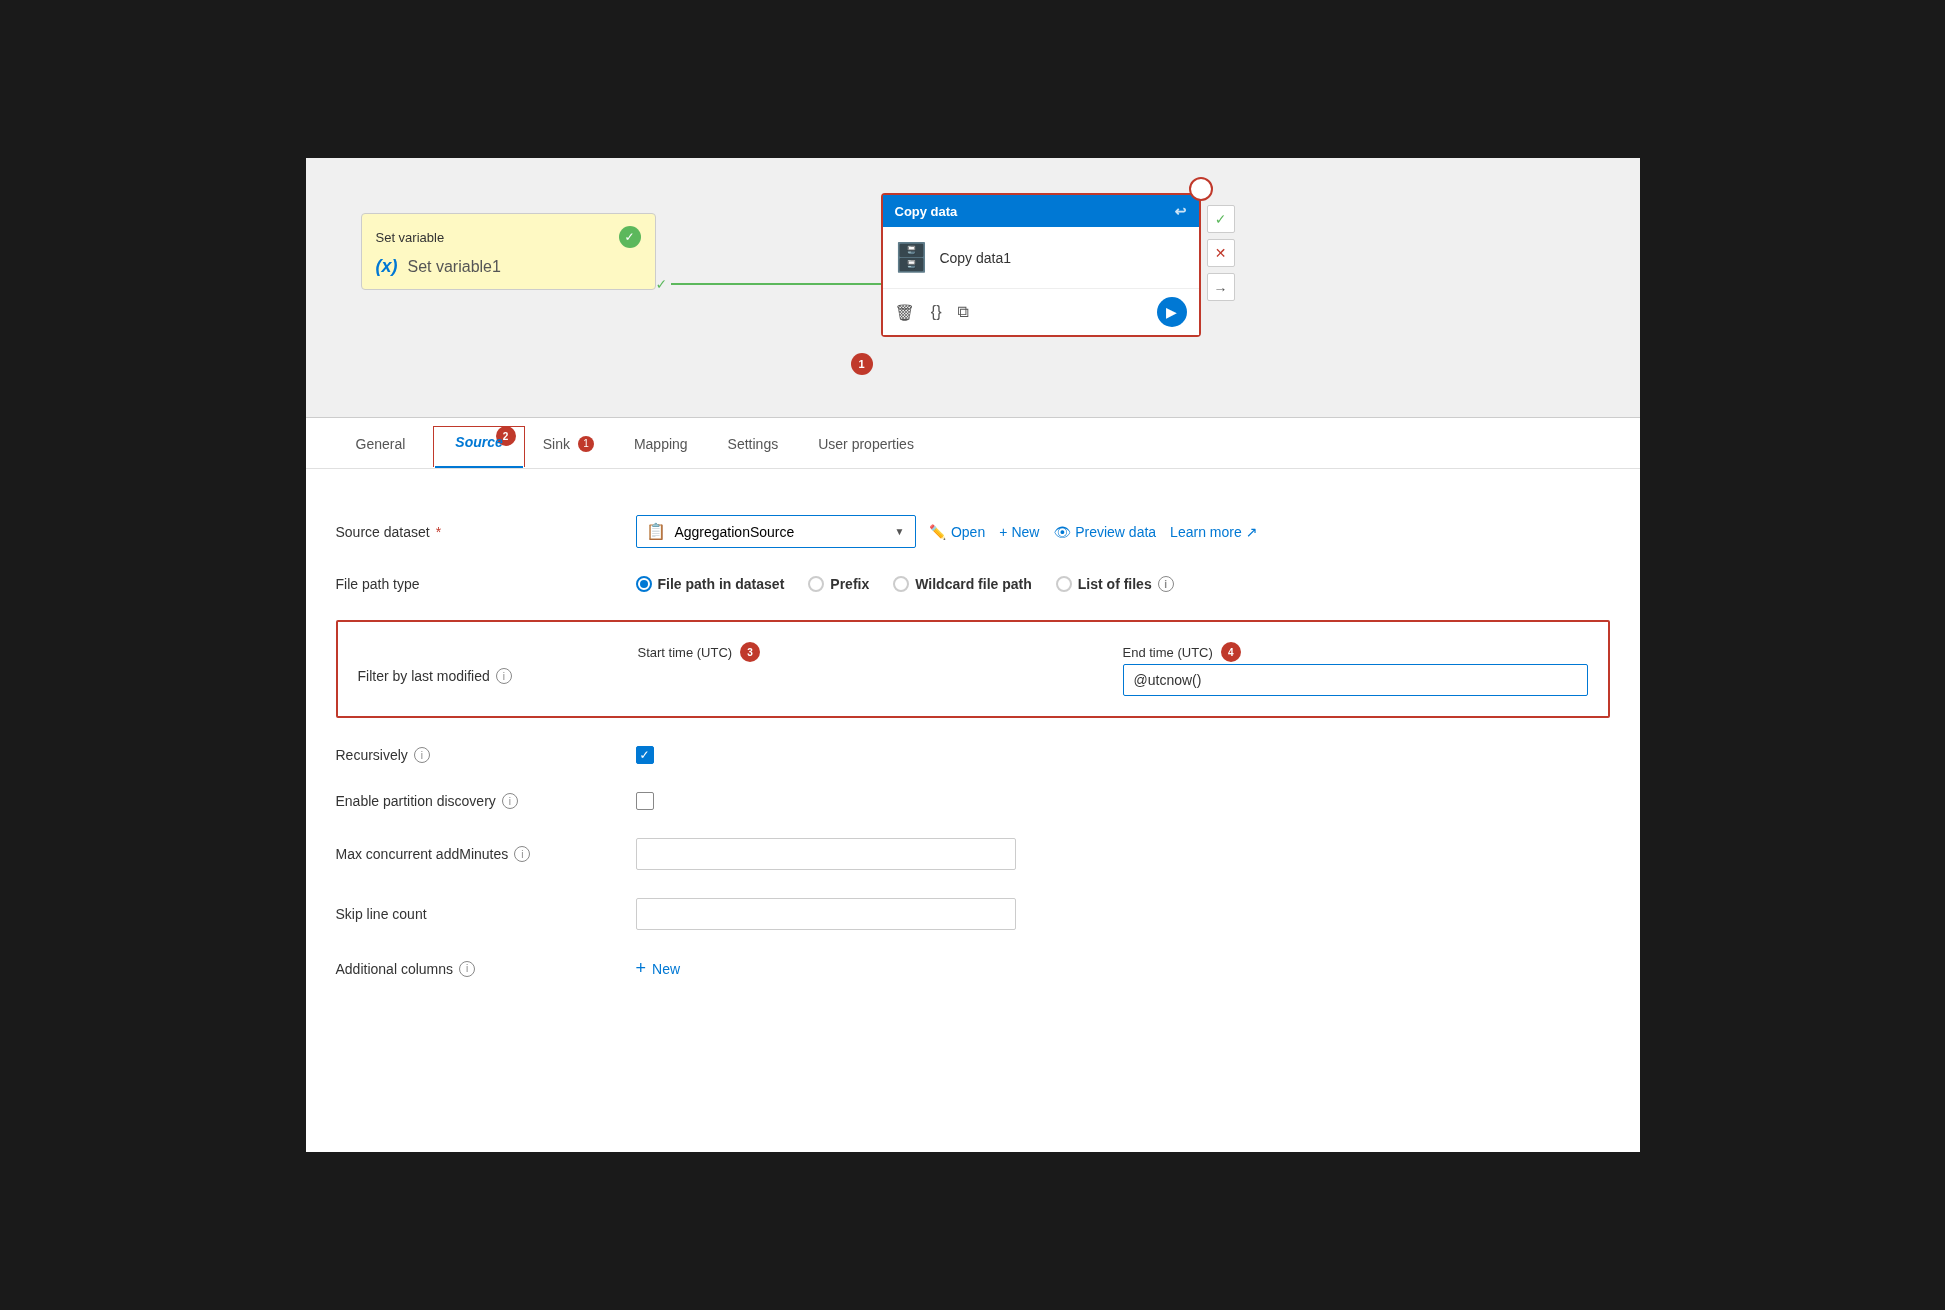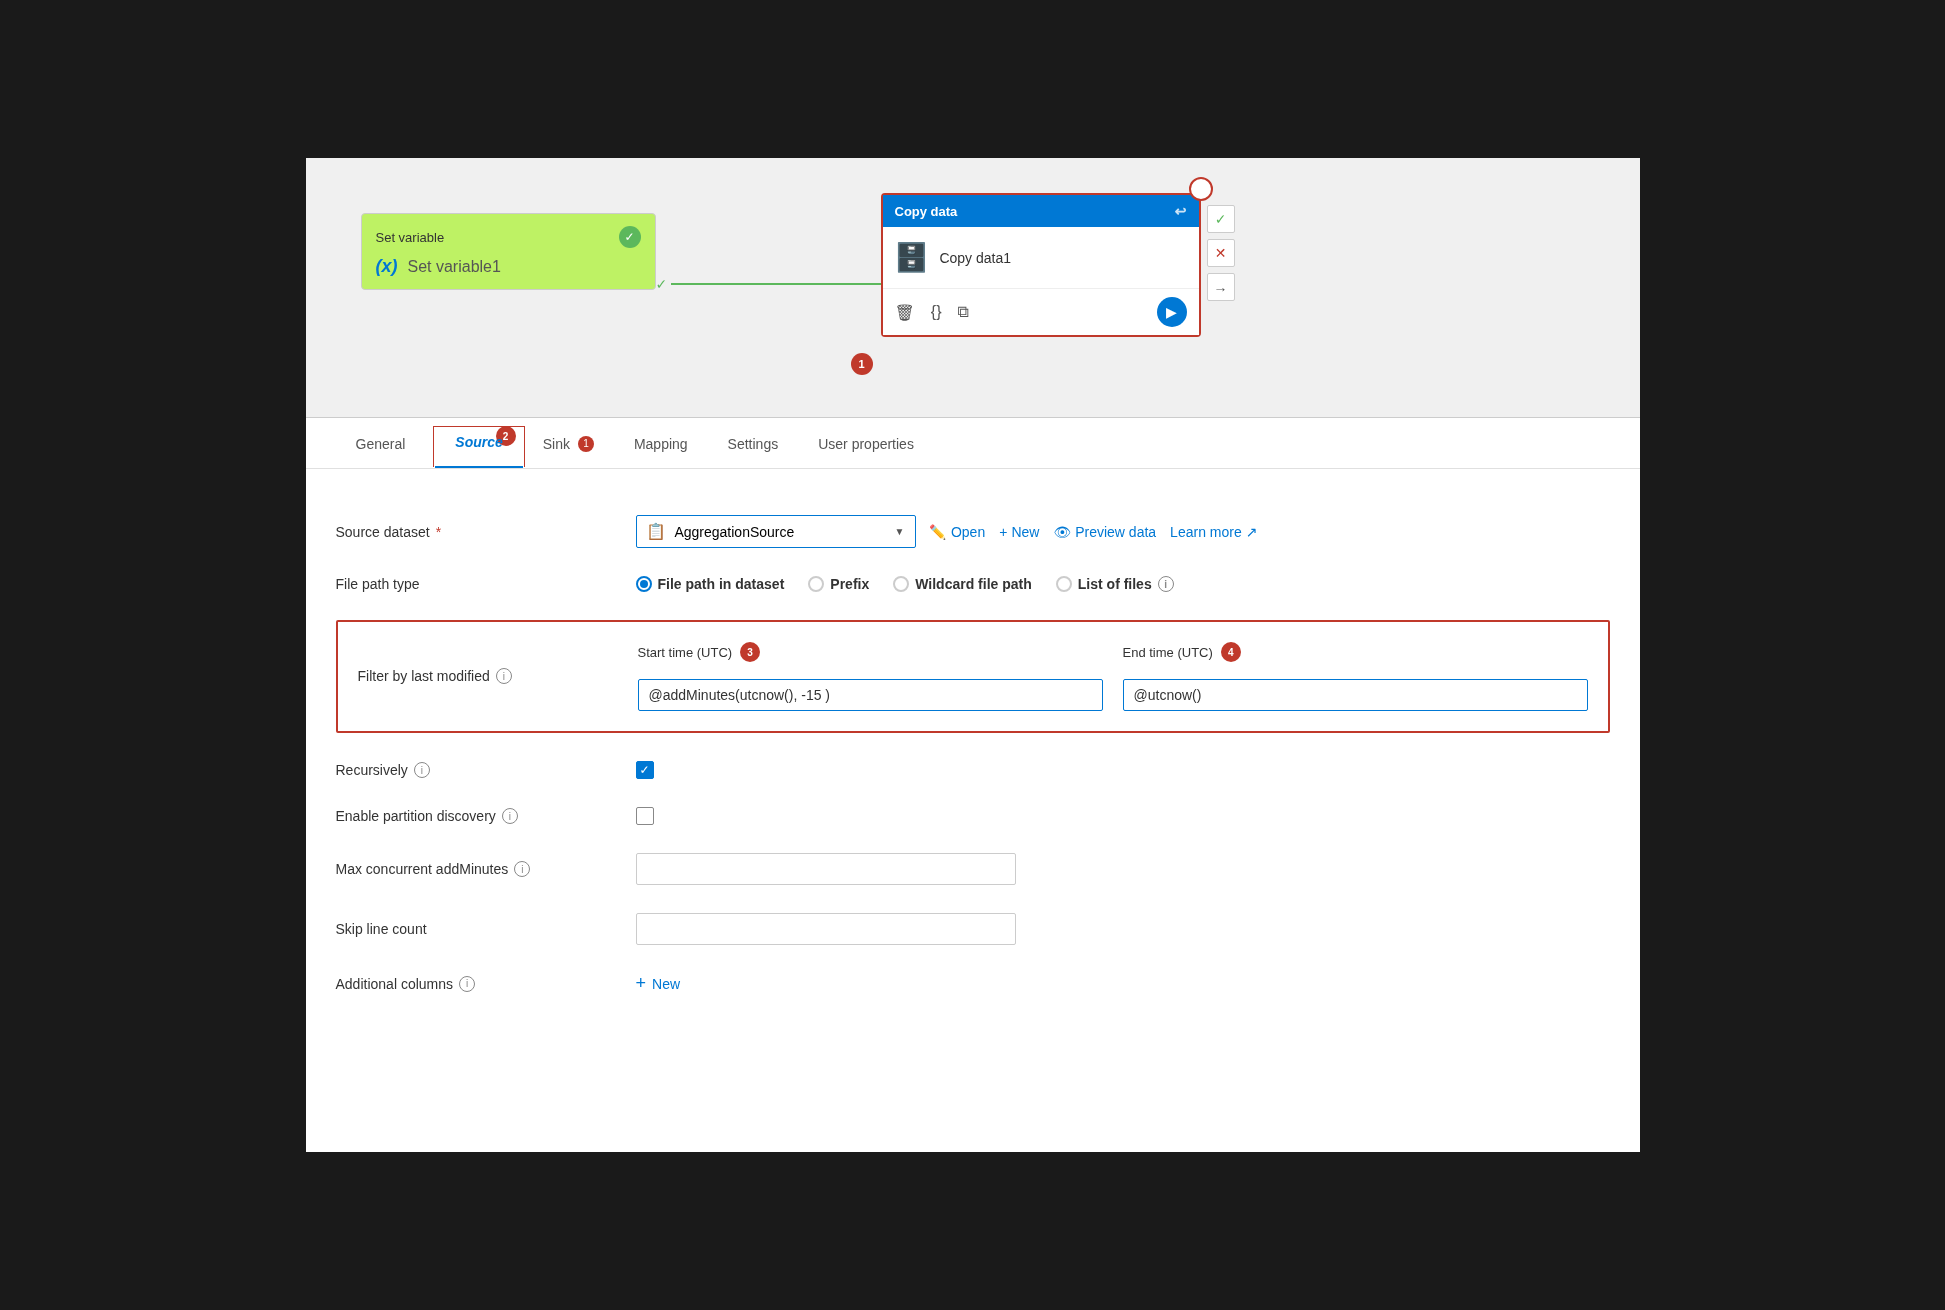--- a/index.html
+++ b/index.html
@@ -29,21 +29,21 @@
       position: relative;
       border-bottom: 1px solid #ccc;
     }
 
     
     .set-variable-box {
       position: absolute;
       left: 55px;
       top: 55px;
       width: 295px;
-      background: #bef264;
+      background: #fef9c3;
       border: 1px solid #ccc;
       border-radius: 4px;
       padding: 12px 14px;
     }
     .set-variable-header {
       display: flex;
       justify-content: space-between;
       align-items: center;
       margin-bottom: 8px;
     }
@@ -420,21 +420,21 @@
     }
     .filter-inputs {
       flex: 1;
       display: flex;
       gap: 20px;
     }
     .filter-input-group {
       flex: 1;
       display: flex;
       flex-direction: column;
-      gap: 17px;
+      gap: 2px;
     }
     .filter-input-label {
       font-size: 13px;
       color: #333;
       display: flex;
       align-items: center;
       gap: 8px;
     }
     .step-badge-sm {
       width: 20px;
@@ -665,21 +665,20 @@
         <div class="filter-label-col" data-name="filter-label-col">
           <span>Filter by last modified</span>
           <span class="info-icon" data-name="filter-info-icon">i</span>
         </div>
         <div class="filter-inputs" data-name="filter-inputs">
           <div class="filter-input-group" data-name="start-time-group">
             <div class="filter-input-label" data-name="start-time-label">
               <span>Start time (UTC)</span>
               <span class="step-badge-sm" data-name="step3-badge">3</span>
             </div>
-            <input class="filter-text-input" type="text" data-name="start-time-input" value="@addMinutes(utcnow(), -15 )" style="">
           </div>
           <div class="filter-input-group" data-name="end-time-group">
             <div class="filter-input-label" data-name="end-time-label">
               <span>End time (UTC)</span>
               <span class="step-badge-sm" data-name="step4-badge">4</span>
             </div>
             <input class="filter-text-input" type="text" data-name="end-time-input" value="@utcnow()" style="">
           </div>
         </div>
       </div>

